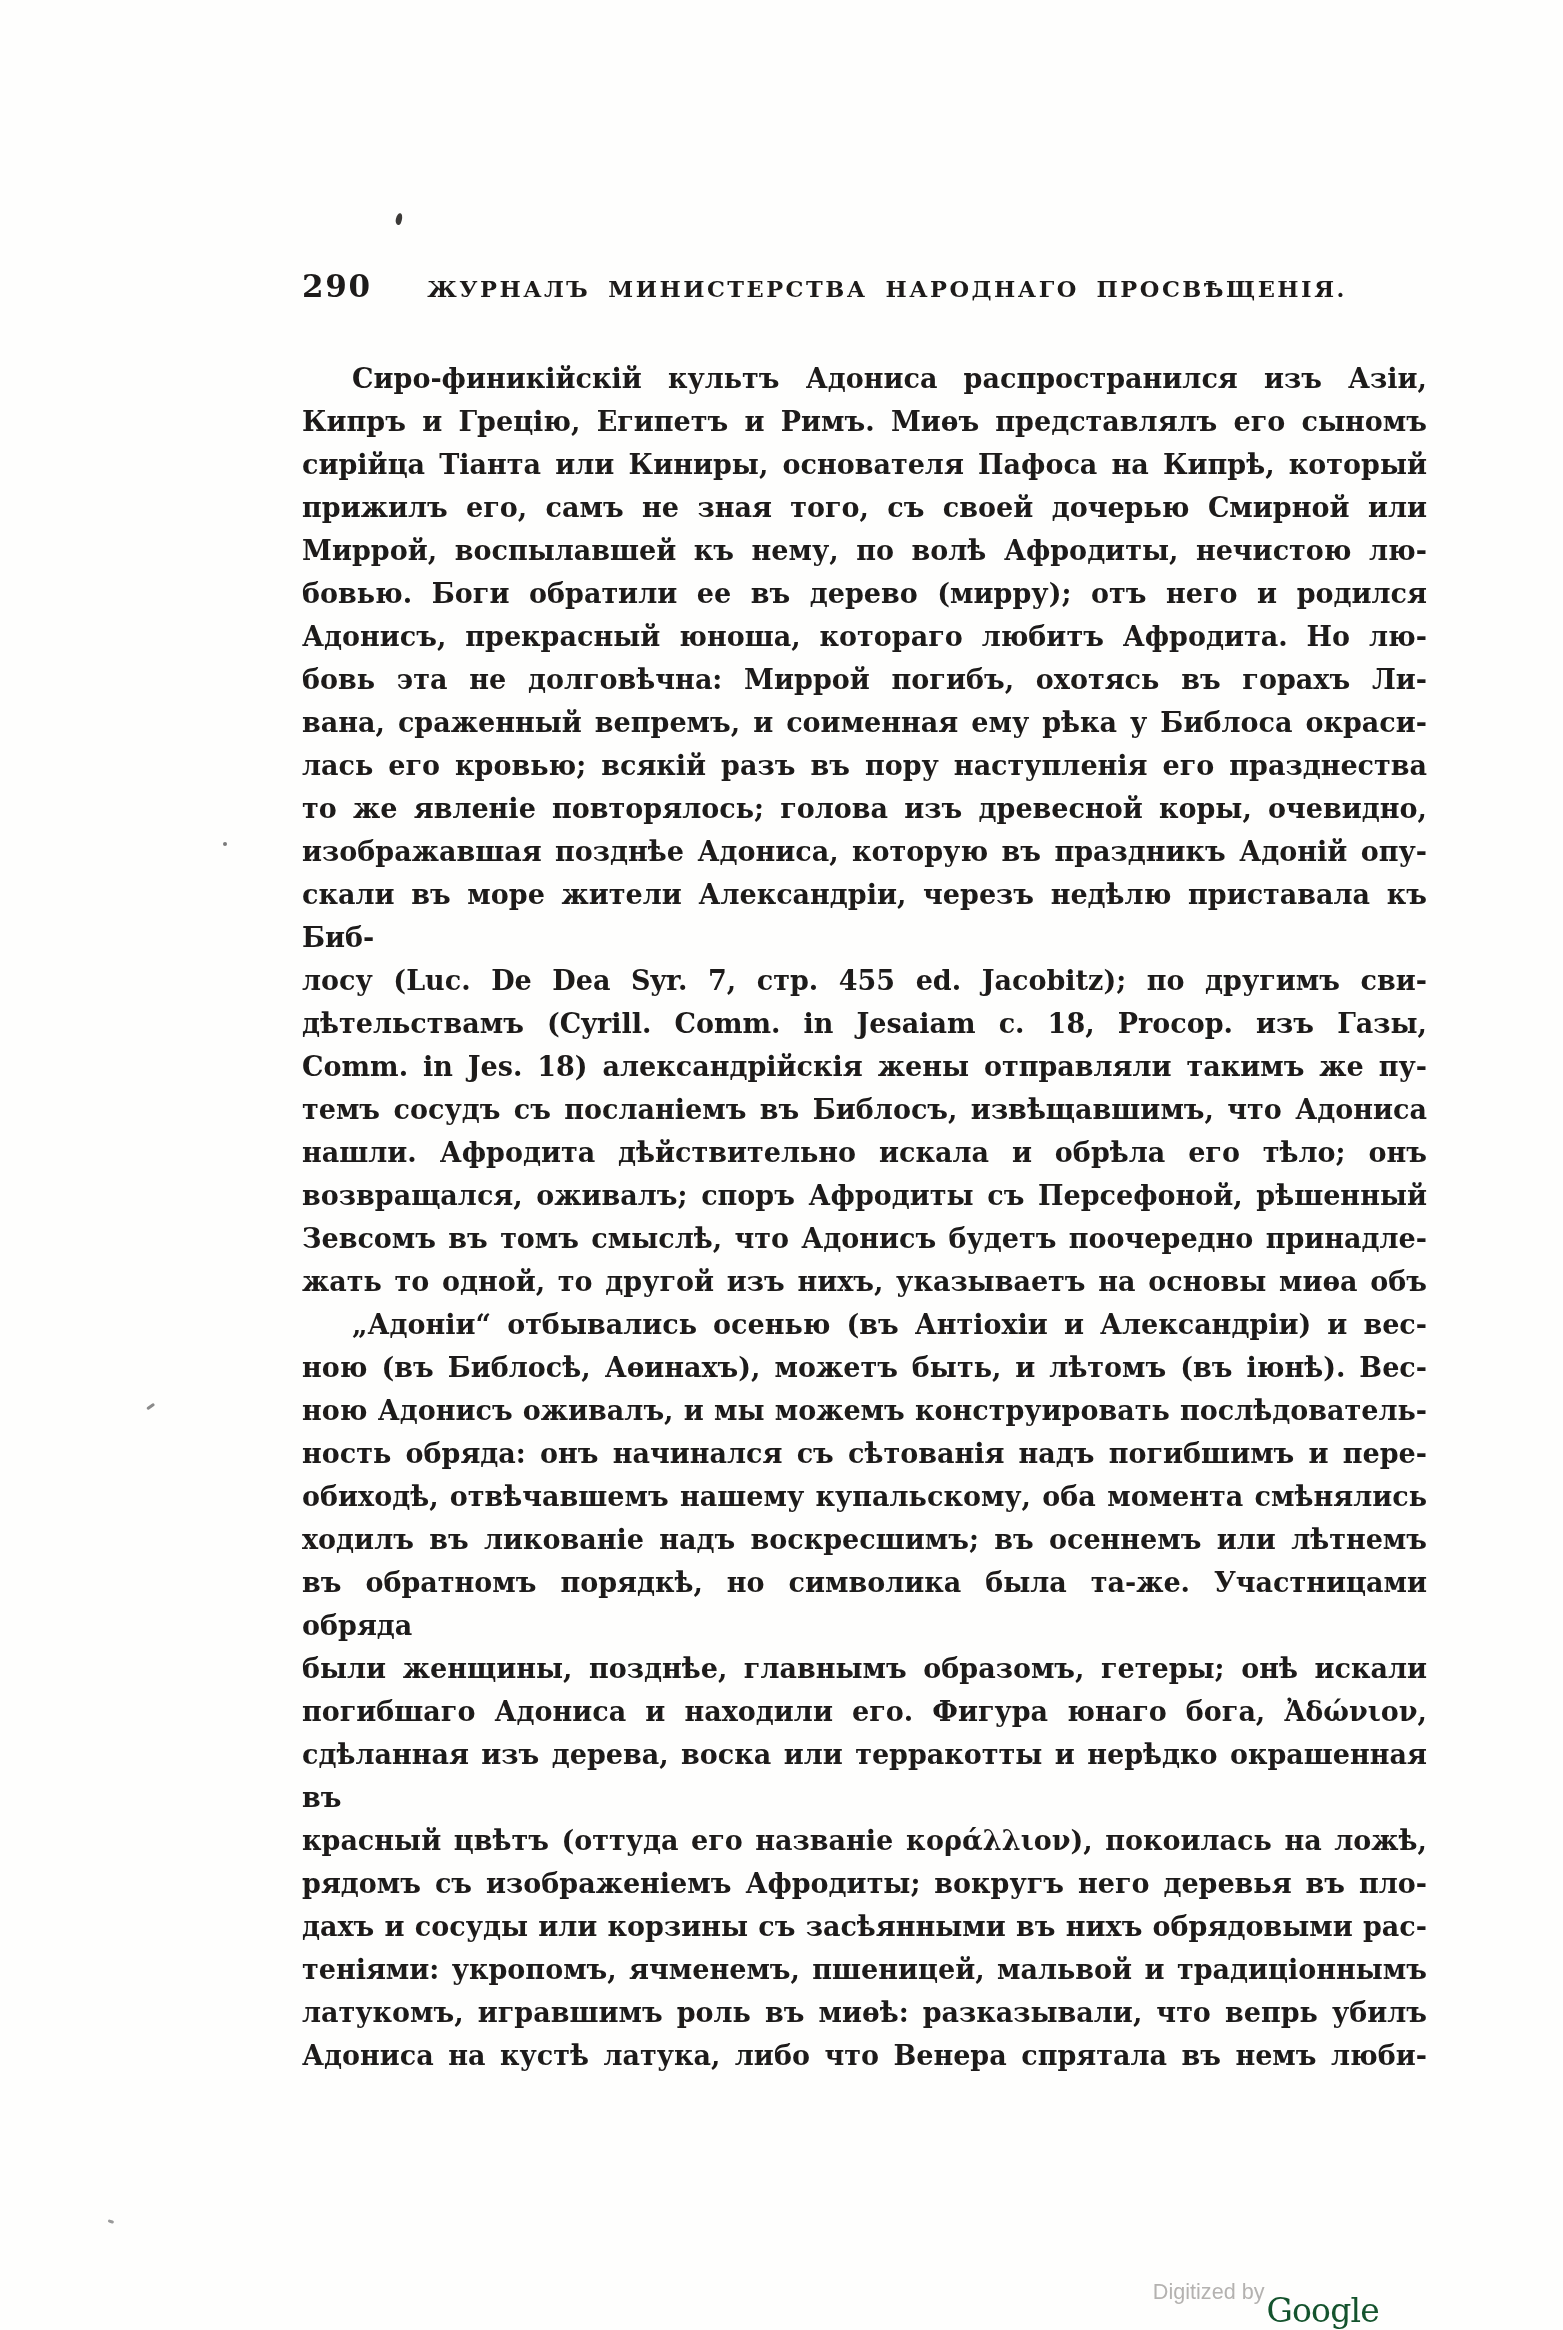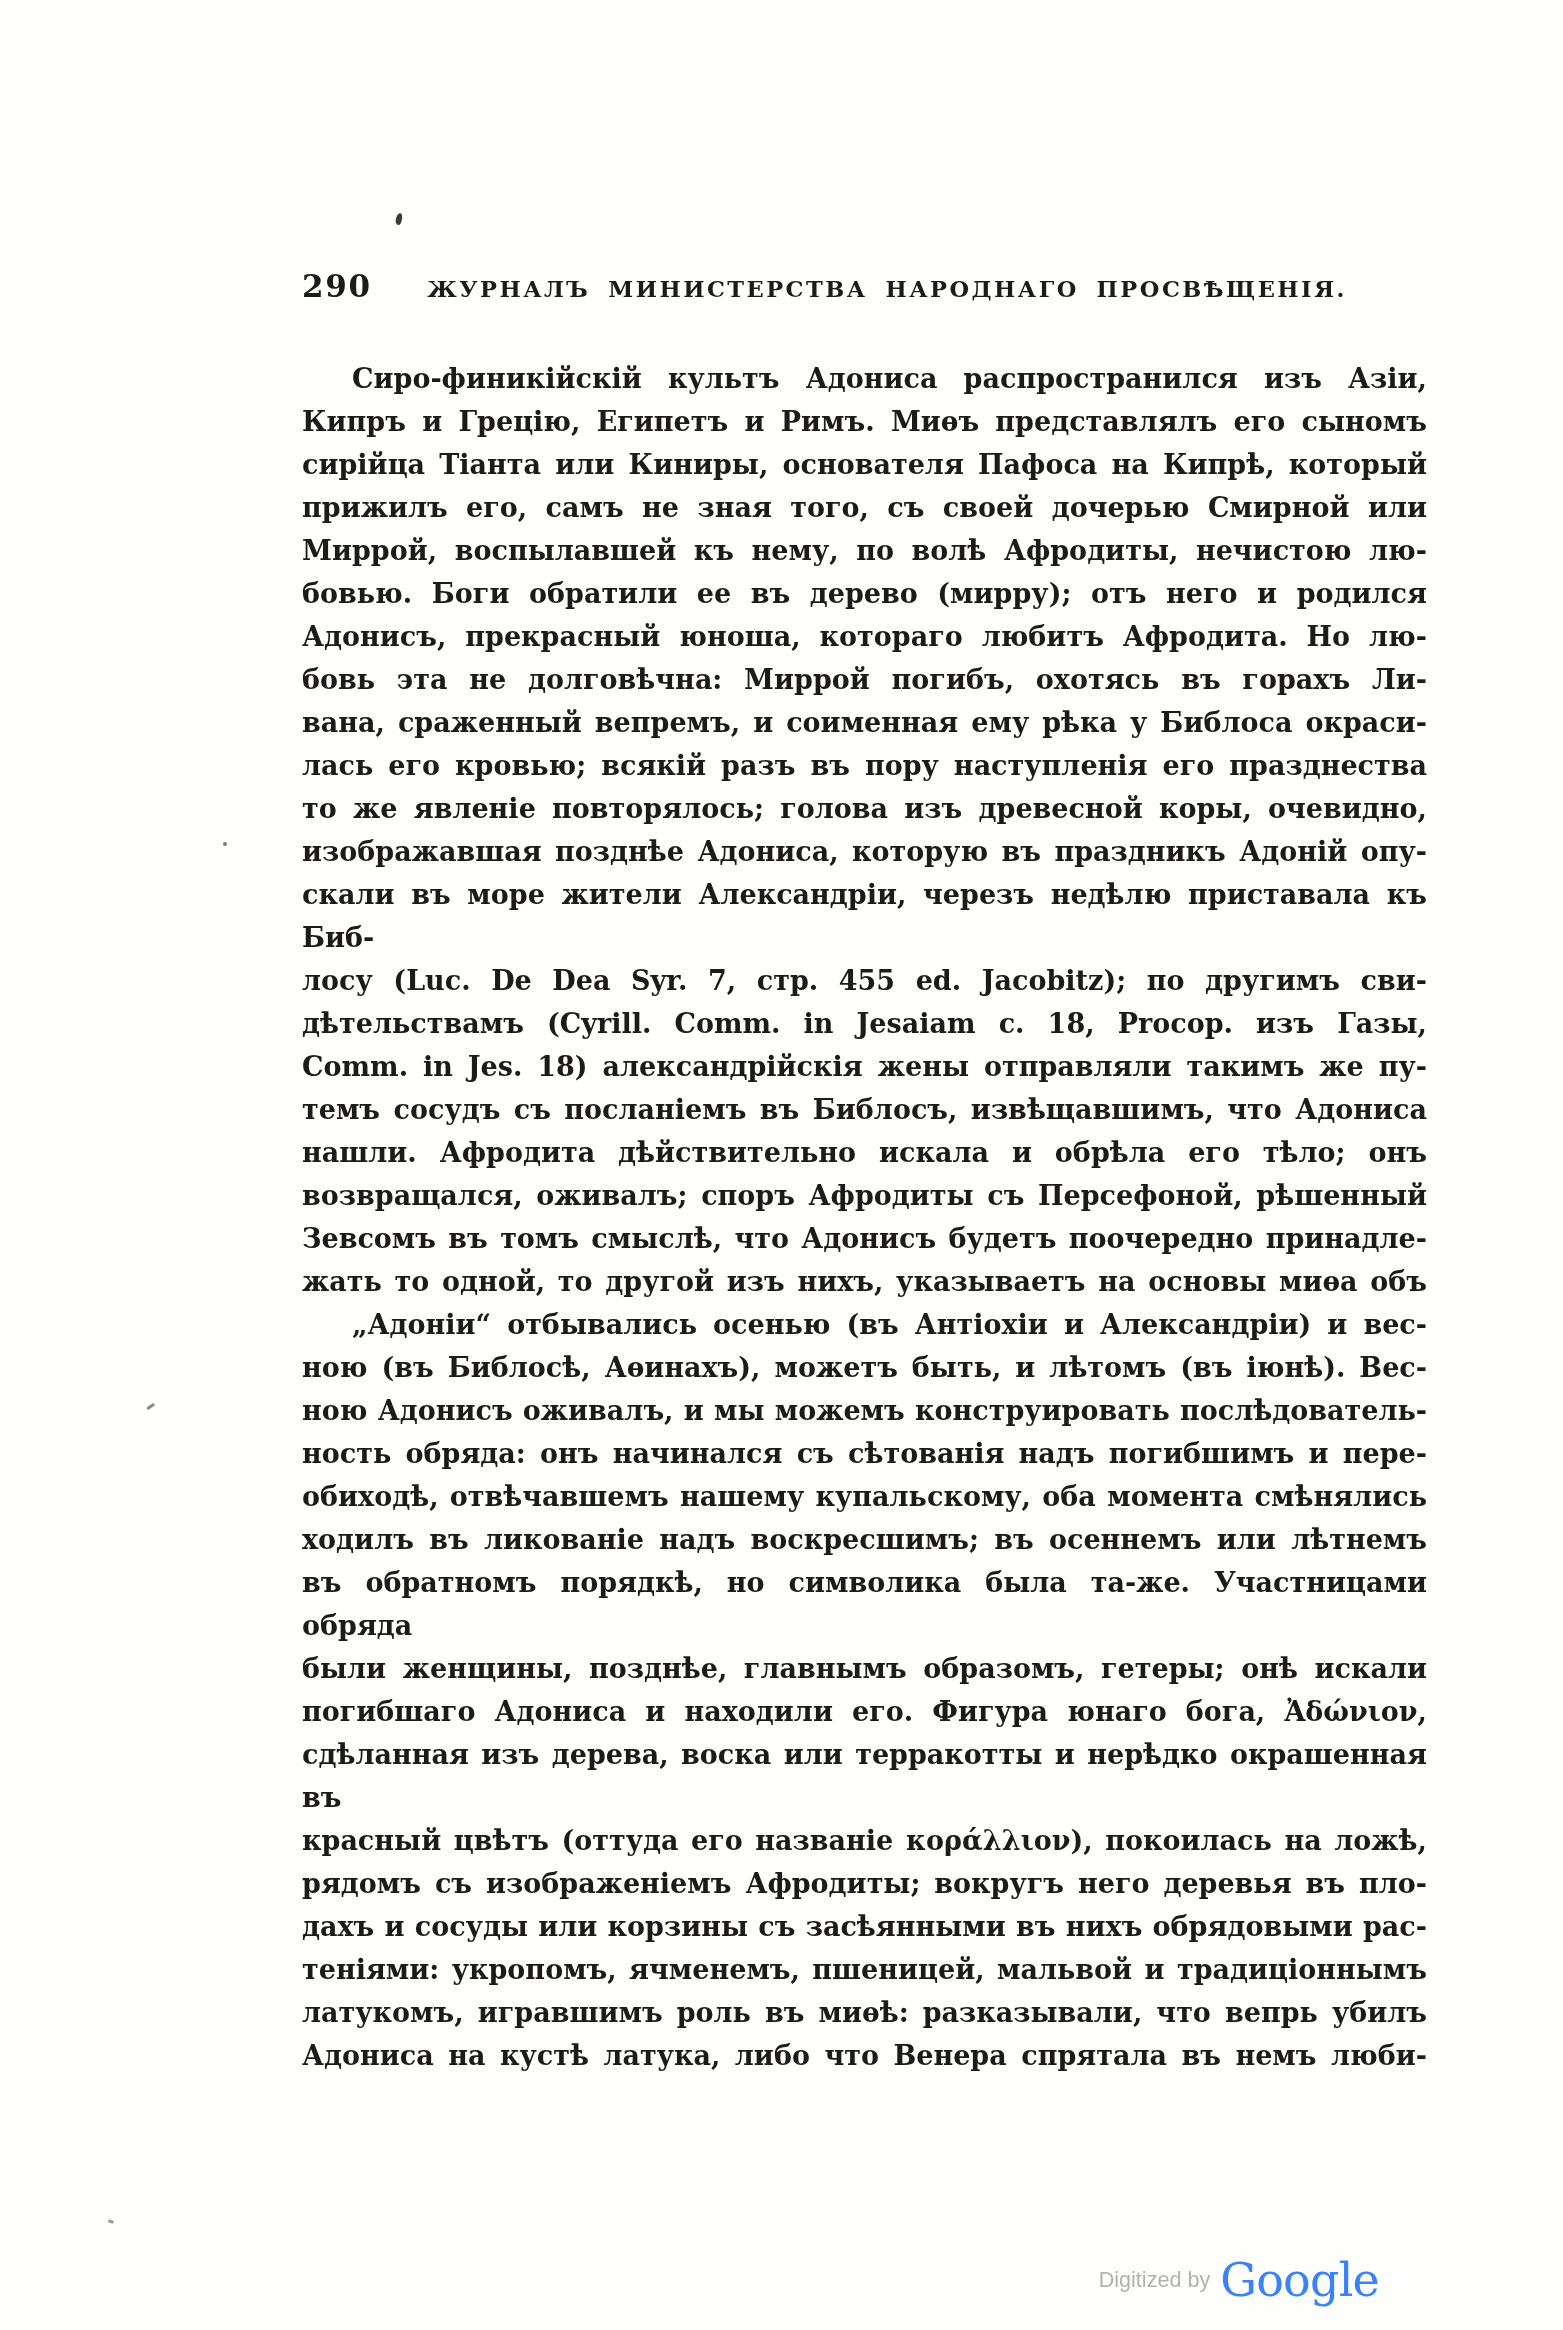--- a/index.html
+++ b/index.html
@@ -66,33 +66,34 @@
   .line.no-stretch {
     text-align-last: left;
     -moz-text-align-last: left;
   }
   .footer {
     position: absolute;
     right: 185px;
     top: 2257px;
     display: flex;
     align-items: center;
-    gap: 10px;
+    gap: 2px;
   }
   .digitized-by {
     font-family: "Liberation Sans", sans-serif;
     font-size: 21.6px;
     color: #b4b2b0;
   }
   .google-logo {
     font-family: "DejaVu Serif", serif;
-    font-size: 46px;
-    color: #3b82f6;
+    font-size: 33px;
+    color: #14532d;
     letter-spacing: -0.8px;
     line-height: 1;
+    margin-top: 37px;
   }
   
   .speck {
     position: absolute;
     background: #4a4a4a;
   }
   .speck-comma {
     left: 396px; top: 213px;
     width: 5.8px; height: 11.7px;
     border-radius: 50% 50% 40% 60% / 55% 55% 45% 45%;

